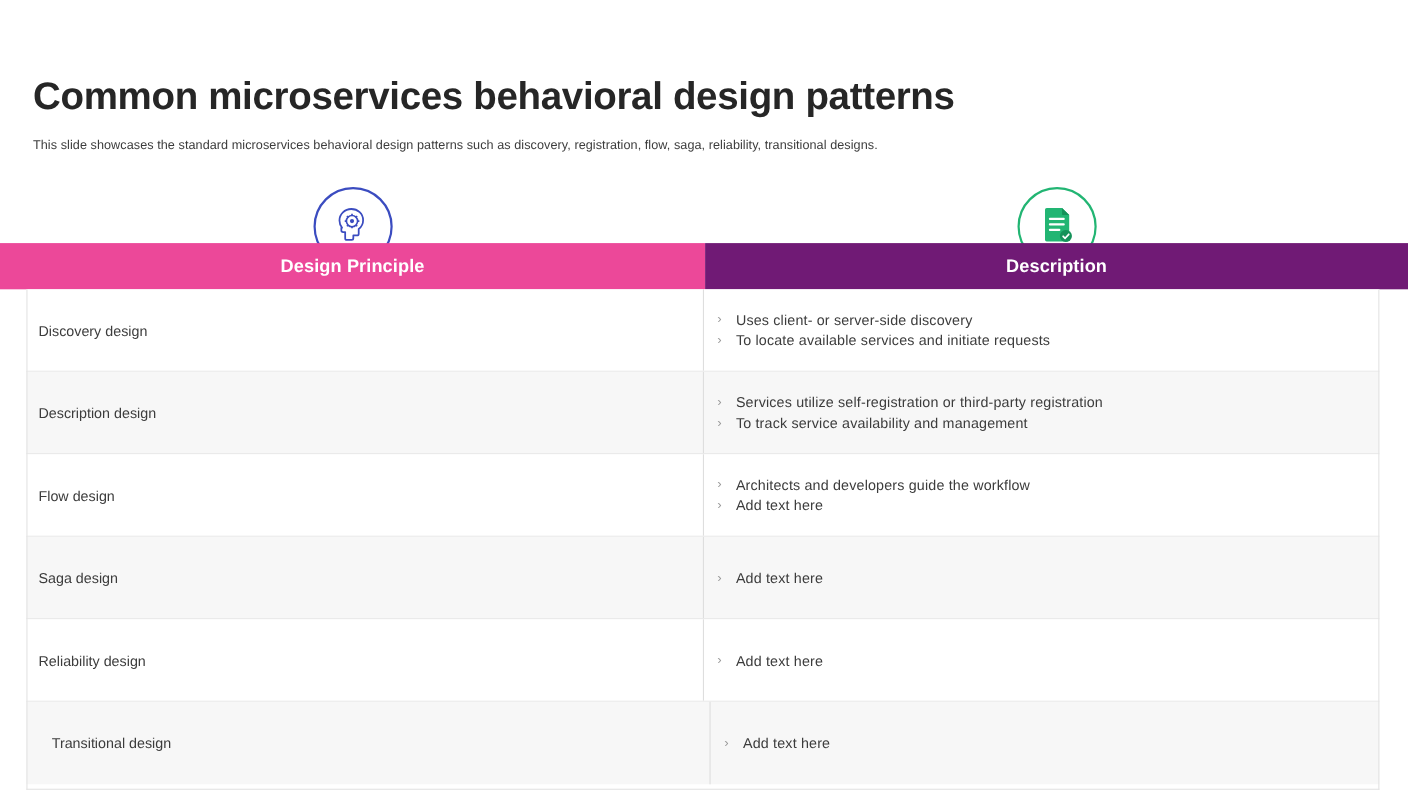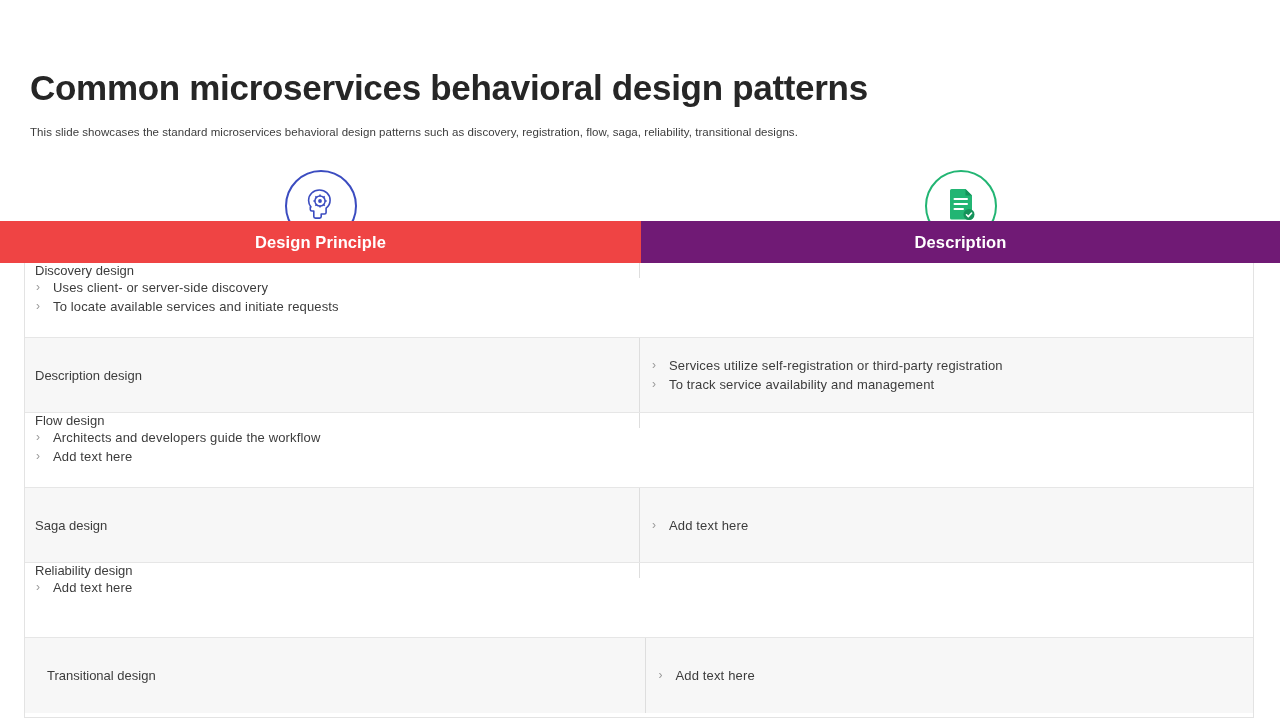--- a/index.html
+++ b/index.html
@@ -67,34 +67,34 @@
   }
   .th {
     display: flex;
     align-items: center;
     justify-content: center;
     color: #ffffff;
     font-size: 16.5px;
     font-weight: bold;
     letter-spacing: 0.1px;
   }
-  .th.left { width: 641px; background: #ef4444; }
+  .th.left { width: 641px; background: #ec4899; }
   .th.right { width: 639px; background: #701a75; }
 
   .tbody {
     position: relative;
     width: 1230px;
     margin-left: 24px;
   }
   .row {
     display: flex;
     min-height: 75px;
     border-bottom: 1px solid #e6e6e6;
   }
-  .row.odd { background: #ffffff; flex-direction: column; }
+  .row.odd { background: #ffffff; }
   .row.even { background: #f7f7f7; }
   .row:last-child { border-bottom: none; padding-left: 12px; }
 
   .cell-principle {
     width: 616px;
     display: flex;
     align-items: center;
     padding-left: 11px;
     font-size: 13px;
     color: #3c3c3c;

